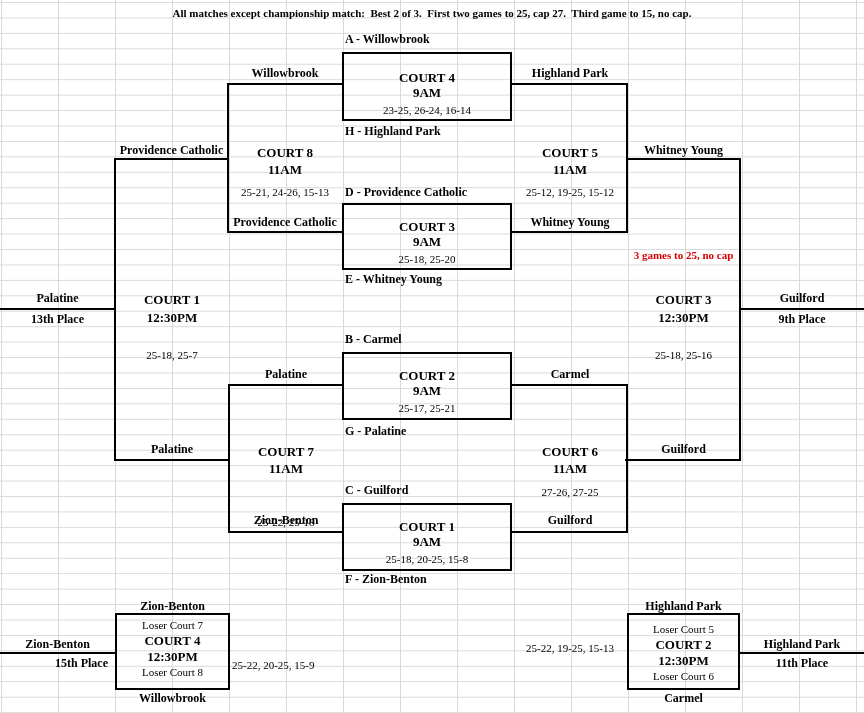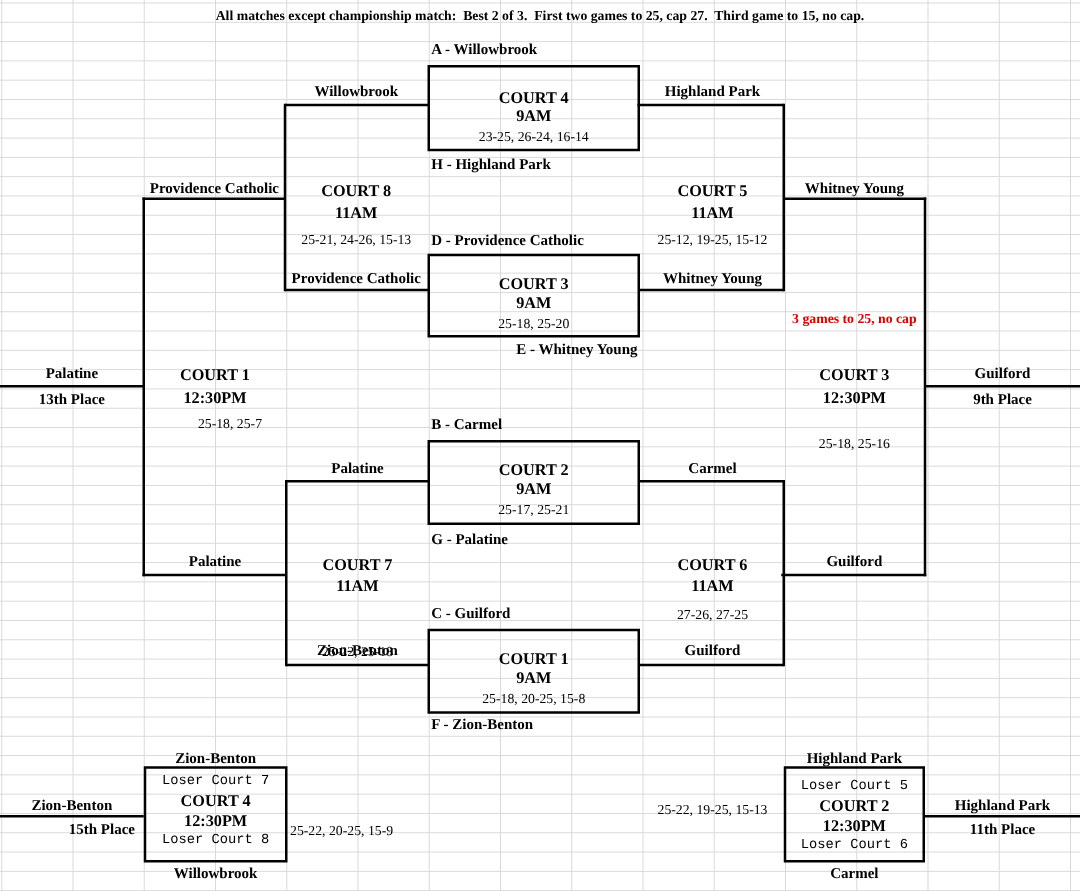--- a/index.html
+++ b/index.html
@@ -15,21 +15,21 @@
       linear-gradient(to bottom,#d9d9d9 1px,transparent 1px);
     background-size:57px 15.45px;
     background-position:1px 2px;
   }
   .t{position:absolute;font-size:12px;font-weight:bold;color:#000;
      text-align:center;line-height:14px;white-space:nowrap;}
   .left{text-align:left;}
   .note{font-size:11px;white-space:pre;}
   .courtname{font-size:13px;}
   .score{font-size:11px;font-weight:normal;}
-  .small{font-size:11px;font-weight:normal;font-family:Liberation Mono, monospace;}
+  .small{font-size:11px;font-weight:normal;}
   .rednote{font-size:11px;color:#d80000;}
   .hl{position:absolute;height:2px;background:#000;}
   .vl{position:absolute;width:2px;background:#000;}
   .box{position:absolute;border:2px solid #000;box-sizing:border-box;
        display:flex;flex-direction:column;align-items:center;}
   .box .courtname{line-height:15px;}
   .box9{padding-top:16px;}
   .box9 .score{line-height:13px;margin-top:4px;}
   .boxc{padding-top:3px;}
   .boxc .small{line-height:15px;}
@@ -49,21 +49,21 @@
   <div class="t score" style="position:static;">23-25, 26-24, 16-14</div>
 </div>
 <div class="t left" style="left:345px;top:124px;width:165px;">H - Highland Park</div>
 
 <div class="t left" style="left:345px;top:185px;width:165px;">D - Providence Catholic</div>
 <div class="box box9" style="left:342px;top:203px;width:170px;height:67px;padding-top:14px;">
   <div class="t courtname" style="position:static;">COURT 3</div>
   <div class="t courtname" style="position:static;">9AM</div>
   <div class="t score" style="position:static;">25-18, 25-20</div>
 </div>
-<div class="t left" style="left:345px;top:272px;width:165px;text-align:right;">E - Whitney Young</div>
+<div class="t left" style="left:345px;top:272px;width:165px;">E - Whitney Young</div>
 
 <div class="t left" style="left:345px;top:332px;width:165px;">B - Carmel</div>
 <div class="box box9" style="left:342px;top:352px;width:170px;height:68px;padding-top:14px;">
   <div class="t courtname" style="position:static;">COURT 2</div>
   <div class="t courtname" style="position:static;">9AM</div>
   <div class="t score" style="position:static;">25-17, 25-21</div>
 </div>
 <div class="t left" style="left:345px;top:424px;width:165px;">G - Palatine</div>
 
 <div class="t left" style="left:345px;top:483px;width:165px;">C - Guilford</div>
@@ -97,21 +97,21 @@
 
 <div class="t" style="left:513px;top:367px;width:114px;">Carmel</div>
 <div class="t courtname" style="left:513px;top:445px;width:114px;">COURT 6</div>
 <div class="t courtname" style="left:513px;top:462px;width:114px;">11AM</div>
 <div class="t score" style="left:513px;top:485px;width:114px;">27-26, 27-25</div>
 <div class="t" style="left:513px;top:513px;width:114px;">Guilford</div>
 <div class="t" style="left:627px;top:442px;width:113px;">Guilford</div>
 
 <div class="t courtname" style="left:115px;top:293px;width:114px;">COURT 1</div>
 <div class="t courtname" style="left:115px;top:311px;width:114px;">12:30PM</div>
-<div class="t score" style="left:115px;top:332px;width:114px;padding-left:12px;">25-18, 25-7</div>
+<div class="t score" style="left:115px;top:348px;width:114px;">25-18, 25-7</div>
 <div class="t" style="left:0;top:291px;width:115px;">Palatine</div>
 <div class="t" style="left:0;top:312px;width:115px;">13th Place</div>
 
 <div class="t rednote" style="left:627px;top:248px;width:113px;">3 games to 25, no cap</div>
 <div class="t courtname" style="left:627px;top:293px;width:113px;">COURT 3</div>
 <div class="t courtname" style="left:627px;top:311px;width:113px;">12:30PM</div>
 <div class="t score" style="left:627px;top:348px;width:113px;">25-18, 25-16</div>
 <div class="t" style="left:740px;top:291px;width:124px;">Guilford</div>
 <div class="t" style="left:740px;top:312px;width:124px;">9th Place</div>
 

